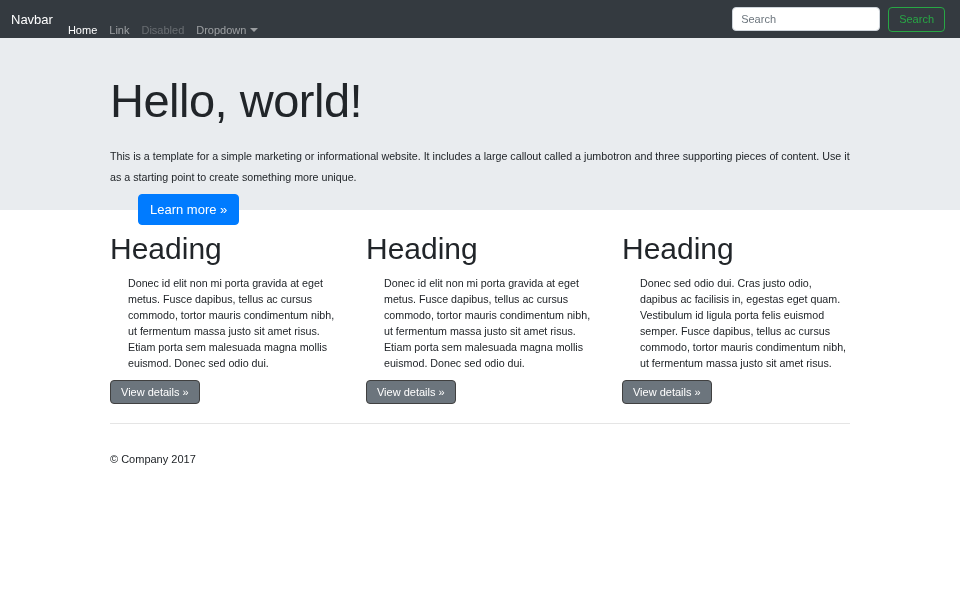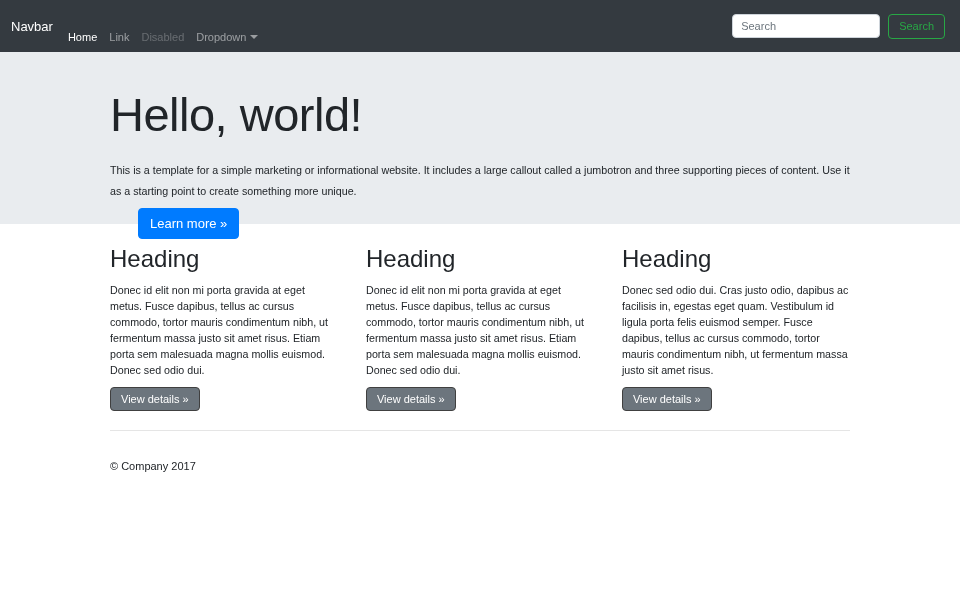--- a/index.html
+++ b/index.html
@@ -6,21 +6,21 @@
   html, body {
     width: 960px; height: 600px;
     background: #ffffff;
     font-family: "Liberation Sans", sans-serif;
     color: #212529;
     overflow: hidden;
   }
 
   
   .navbar {
-    height: 52px;
+    height: 38px;
     background: #343a40;
     display: flex;
     align-items: center;
     padding: 0 15px 0 11px;
   }
   .navbar-brand {
     color: #ffffff;
     font-size: 13px;
     text-decoration: none;
     margin-right: 9px;
@@ -114,31 +114,32 @@
   
   .row {
     display: flex;
     margin: 0 -14px;
   }
   .col {
     width: 33.3333%;
     padding: 0 14px;
   }
   .col h2 {
-    font-size: 24px;
+    font-size: 30px;
     font-weight: 500;
     line-height: 1.2;
     margin: 21px 0 8px 0;
     color: #212529;
   }
   .col p {
     font-size: 10.7px;
     line-height: 16px;
     margin-bottom: 9px;
     color: #212529;
+    margin-left: 18px;
   }
   .btn-secondary {
     display: inline-block;
     padding: 5px 10px;
     font-size: 11px;
     font-family: "Liberation Sans", sans-serif;
     color: #ffffff;
     background: #6c757d;
     border: 1px solid #404040;
     border-radius: 4px;

